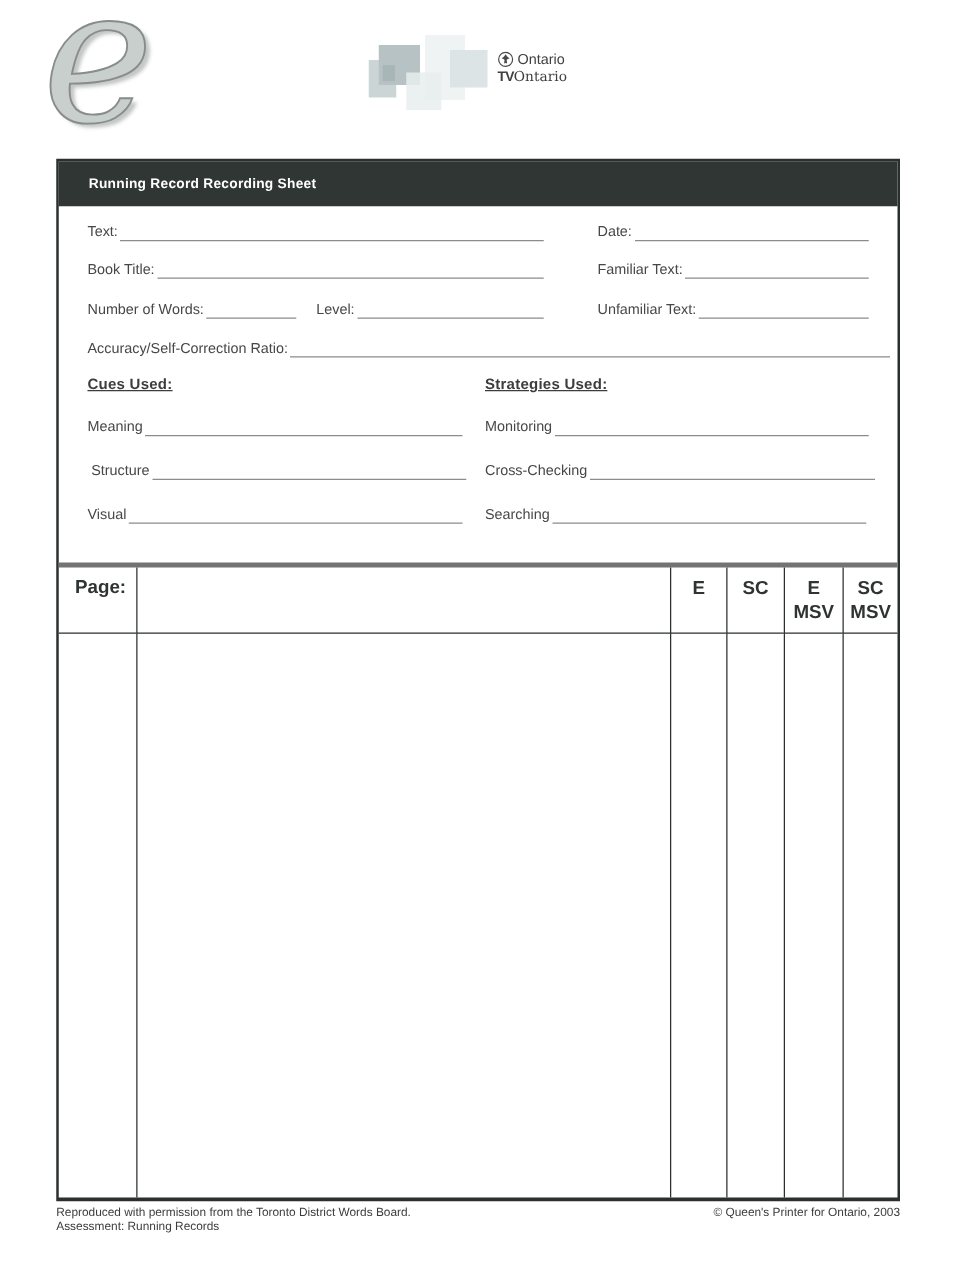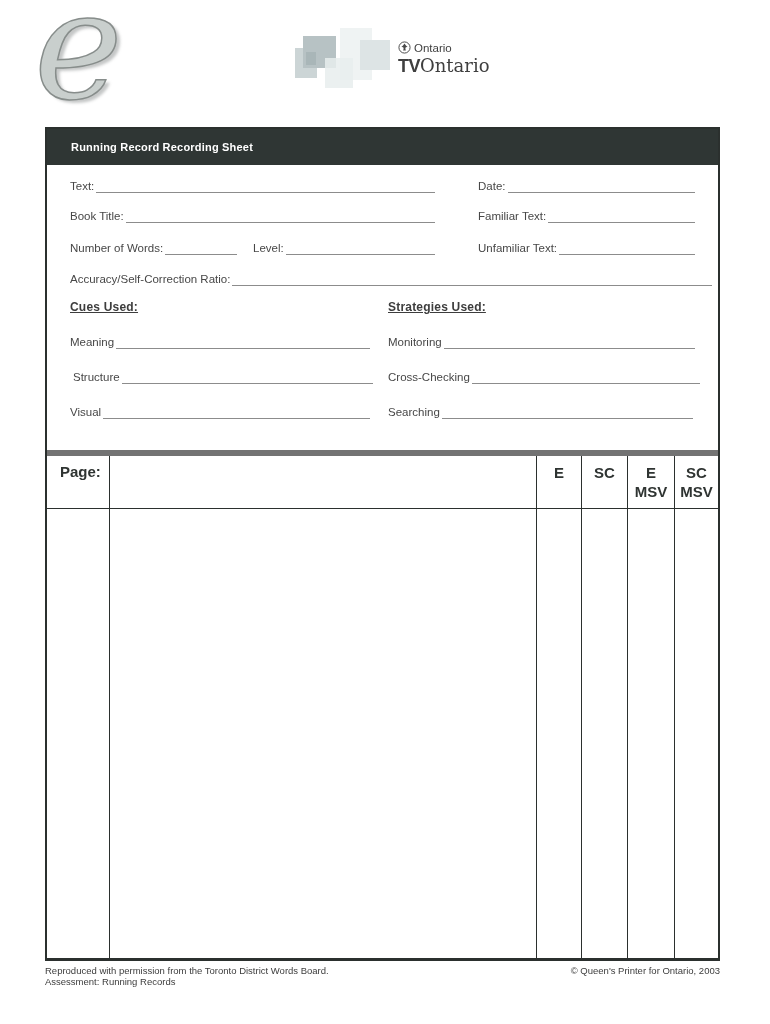--- a/index.html
+++ b/index.html
@@ -26,21 +26,21 @@
   .workshop-text {
     position:absolute; left:94px; top:30px;
     font-size:28px; line-height:40px; letter-spacing:1.5px;
     color:#4b504e; white-space:nowrap;
   }
   .workshop-text .big-w { font-size:39px; }
   .blur-logos { position:absolute; left:290px; top:28px; width:110px; height:62px; }
   .blur-sq { position:absolute; }
   .gov-logo { position:absolute; left:398px; top:41px; display:flex; align-items:center; gap:3px; }
   .gov-logo .gov-label { font-size:11.5px; color:#3f3f3f; }
-  .tv-logo { position:absolute; left:398px; top:55px; font-size:18px; color:#3f3f3f; }
+  .tv-logo { position:absolute; left:398px; top:55px; font-size:11px; color:#3f3f3f; }
   .tv-logo .tv-bold { font-weight:bold; font-family:"Liberation Sans", sans-serif; letter-spacing:-0.5px; }
   .tv-logo .tv-serif { font-family:"DejaVu Serif", serif; }
 
   
   .sheet {
     position:absolute; left:45px; top:127px;
     width:675px; height:834px;
     border:2px solid #2b302e; border-bottom-width:3px;
     background:#ffffff;
   }
@@ -62,21 +62,21 @@
     position:absolute; font-size:12px; font-weight:bold; color:#3d3d3d;
     text-decoration:underline; letter-spacing:0.2px;
   }
 
   
   .rr-table {
     position:absolute; left:0; right:0; top:321px; bottom:0;
     display:grid;
     grid-template-columns:62px 1fr 45px 46px 47px 44px;
     grid-template-rows:53px 1fr;
-    border-top:6px solid #737373;
+    border-top:4px solid #737373;
   }
   .cell { border-left:1px solid #2b302e; }
   .cell.first { border-left:none; }
   .cell.head { border-bottom:1px solid #2b302e; }
   .page-cell {
     font-size:15px; font-weight:bold; color:#2f3432;
     padding:7px 0 0 13px;
   }
   .colhead { text-align:center; padding-top:7px; font-size:15px; font-weight:bold; color:#2f3432; line-height:19px; }
   .colhead span { display:block; min-height:19px; }

